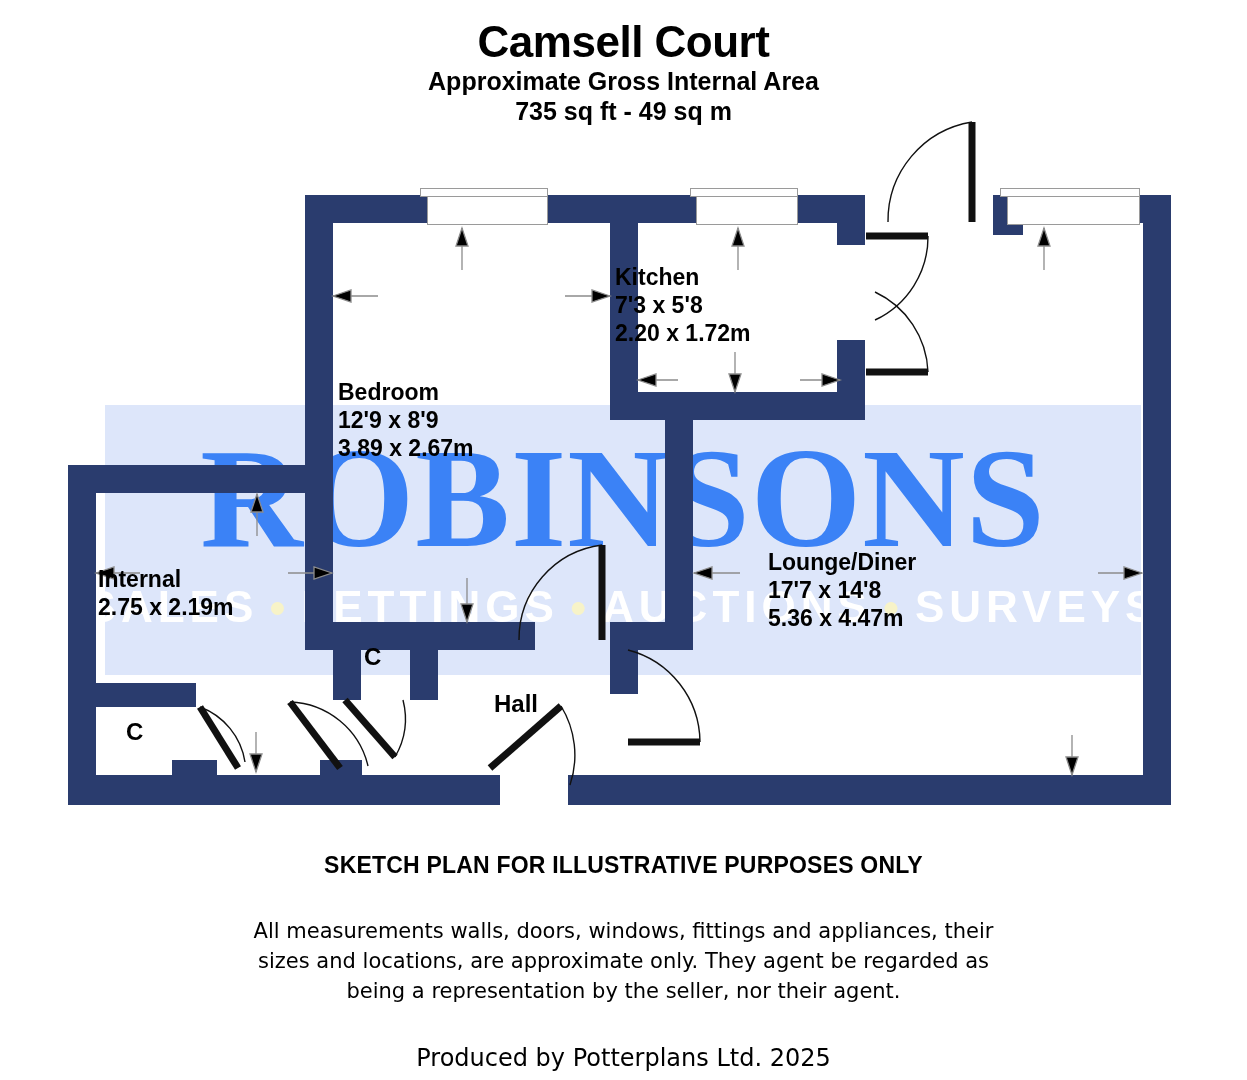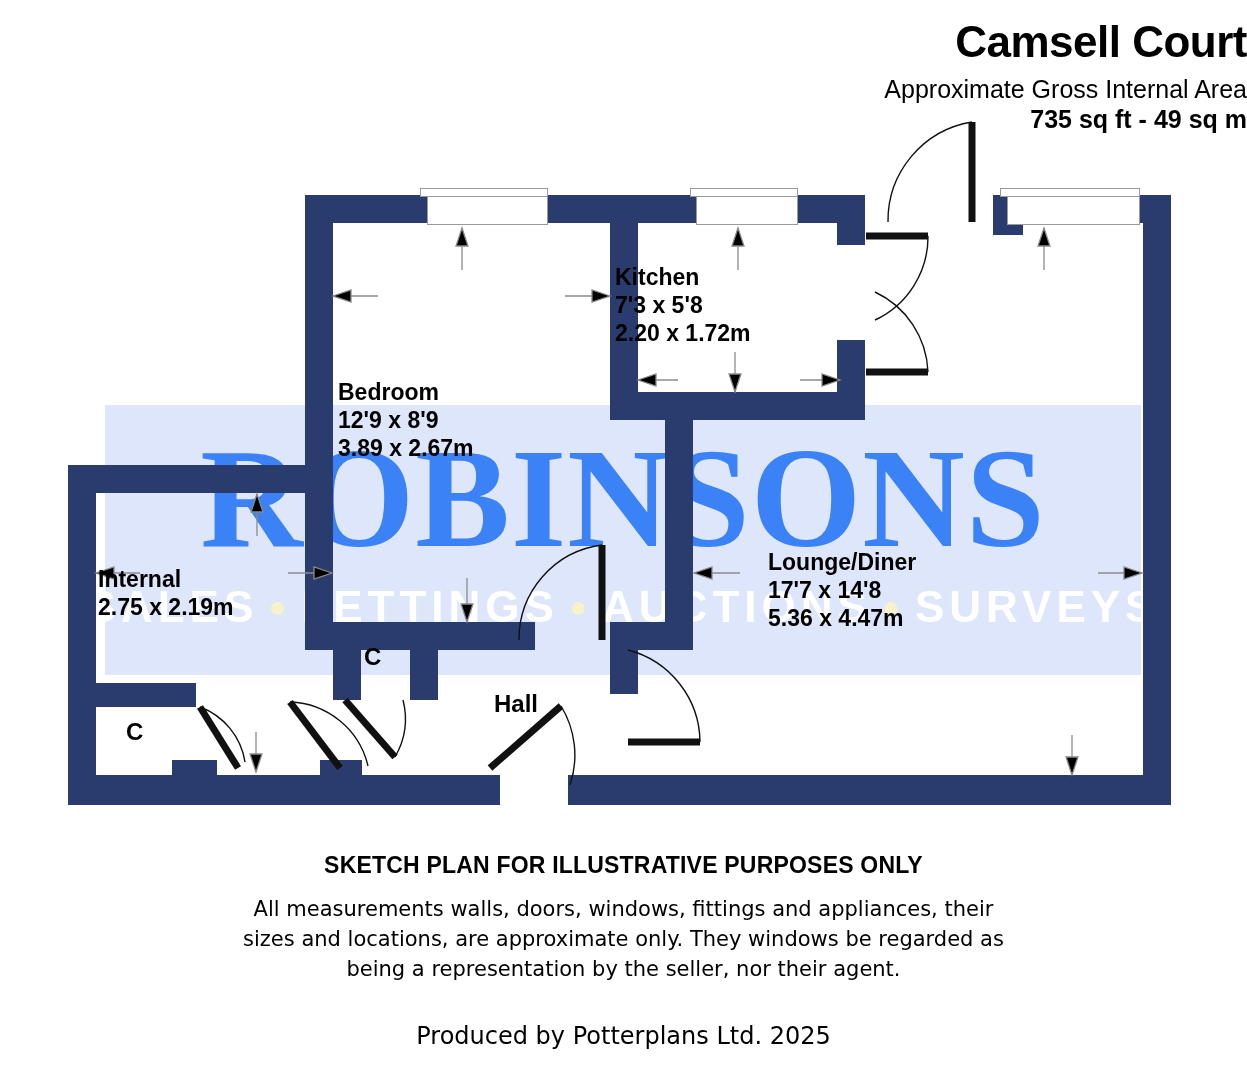--- a/index.html
+++ b/index.html
@@ -7,25 +7,25 @@
     width:1247px;height:1080px;
     background:#ffffff;
     font-family:"Liberation Sans", sans-serif;
     color:#000000;
     overflow:hidden;
     position:relative;
   }
   .page{position:relative;width:1247px;height:1080px;}
 
   
-  .hdr{position:absolute;left:0;right:0;top:18px;text-align:right;}
+  .hdr{position:absolute;left:0;right:0;top:18px;text-align:center;}
   .hdr-title{
     font-size:44px;font-weight:bold;letter-spacing:-0.5px;line-height:1.08;
   }
-  .hdr-sub1{font-size:25px;font-weight:normal;line-height:1.22;margin-top:8px;}
+  .hdr-sub1{font-size:25px;font-weight:bold;line-height:1.22;}
   .hdr-sub2{font-size:25px;font-weight:bold;line-height:1.22;}
 
   
   .plan{position:absolute;left:0;top:0;width:1247px;height:830px;}
 
   
   .wm-band{
     position:absolute;left:105px;top:405px;width:1036px;height:270px;
     background:#dde6fa;
   }
@@ -61,21 +61,21 @@
   .rm .nm{font-size:23px;}
   .rm .d1{font-size:23px;}
   .rm .d2{font-size:23px;}
   .clabel{position:absolute;font-size:24px;font-weight:bold;}
   .hlabel{position:absolute;font-size:24px;font-weight:bold;}
 
   
   .ftr{position:absolute;left:0;right:0;top:852px;text-align:center;}
   .ftr-h{font-size:23px;font-weight:bold;letter-spacing:0.2px;}
   .ftr-p{
-    font-size:21px;line-height:1.42;margin-top:16px;
+    font-size:21px;line-height:1.42;margin-top:38px;
     font-family:"DejaVu Sans", sans-serif;
   }
   .ftr-c{
     font-size:24px;margin-top:38px;
     font-family:"DejaVu Sans", sans-serif;
   }
 </style>
 </head>
 <body>
 
@@ -281,19 +281,19 @@
     <div class="clabel" style="left:364px;top:643px;">C</div>
     <div class="clabel" style="left:126px;top:718px;">C</div>
     <div class="hlabel" style="left:494px;top:690px;">Hall</div>
 
   </div>
 
   <div class="ftr">
     <div class="ftr-h">SKETCH PLAN FOR ILLUSTRATIVE PURPOSES ONLY</div>
     <div class="ftr-p">
       <div>All measurements walls, doors, windows, fittings and appliances, their</div>
-      <div>sizes and locations, are approximate only. They windows be regarded as</div>
+      <div>sizes and locations, are approximate only. They agent be regarded as</div>
       <div>being a representation by the seller, nor their agent.</div>
     </div>
     <div class="ftr-c">Produced by Potterplans Ltd. 2025</div>
   </div>
 
 </div>
 
 </body></html>

